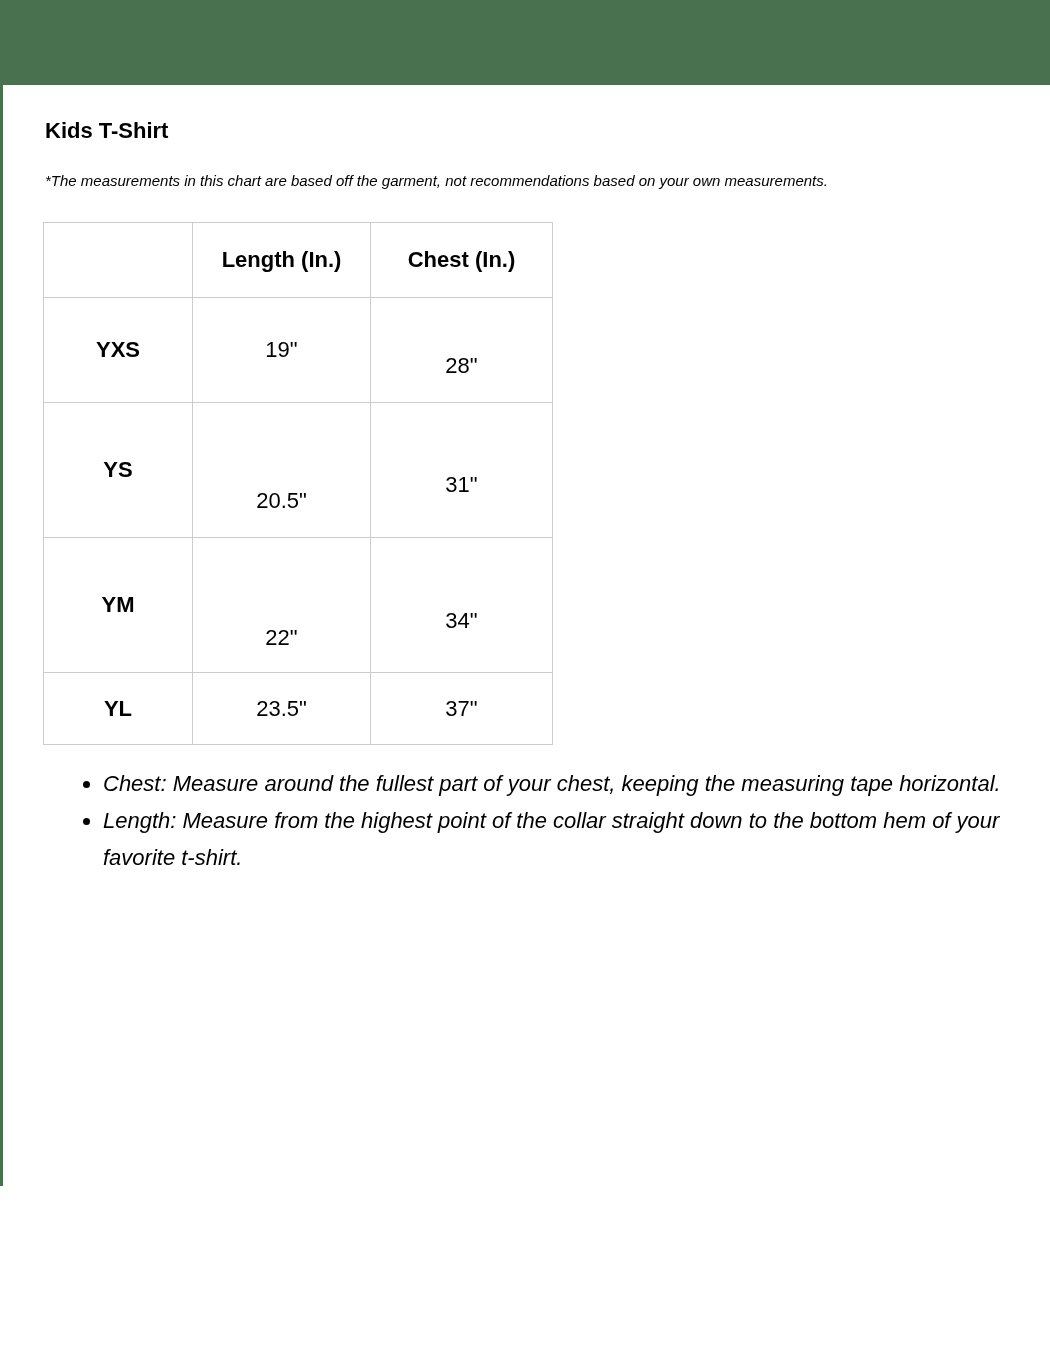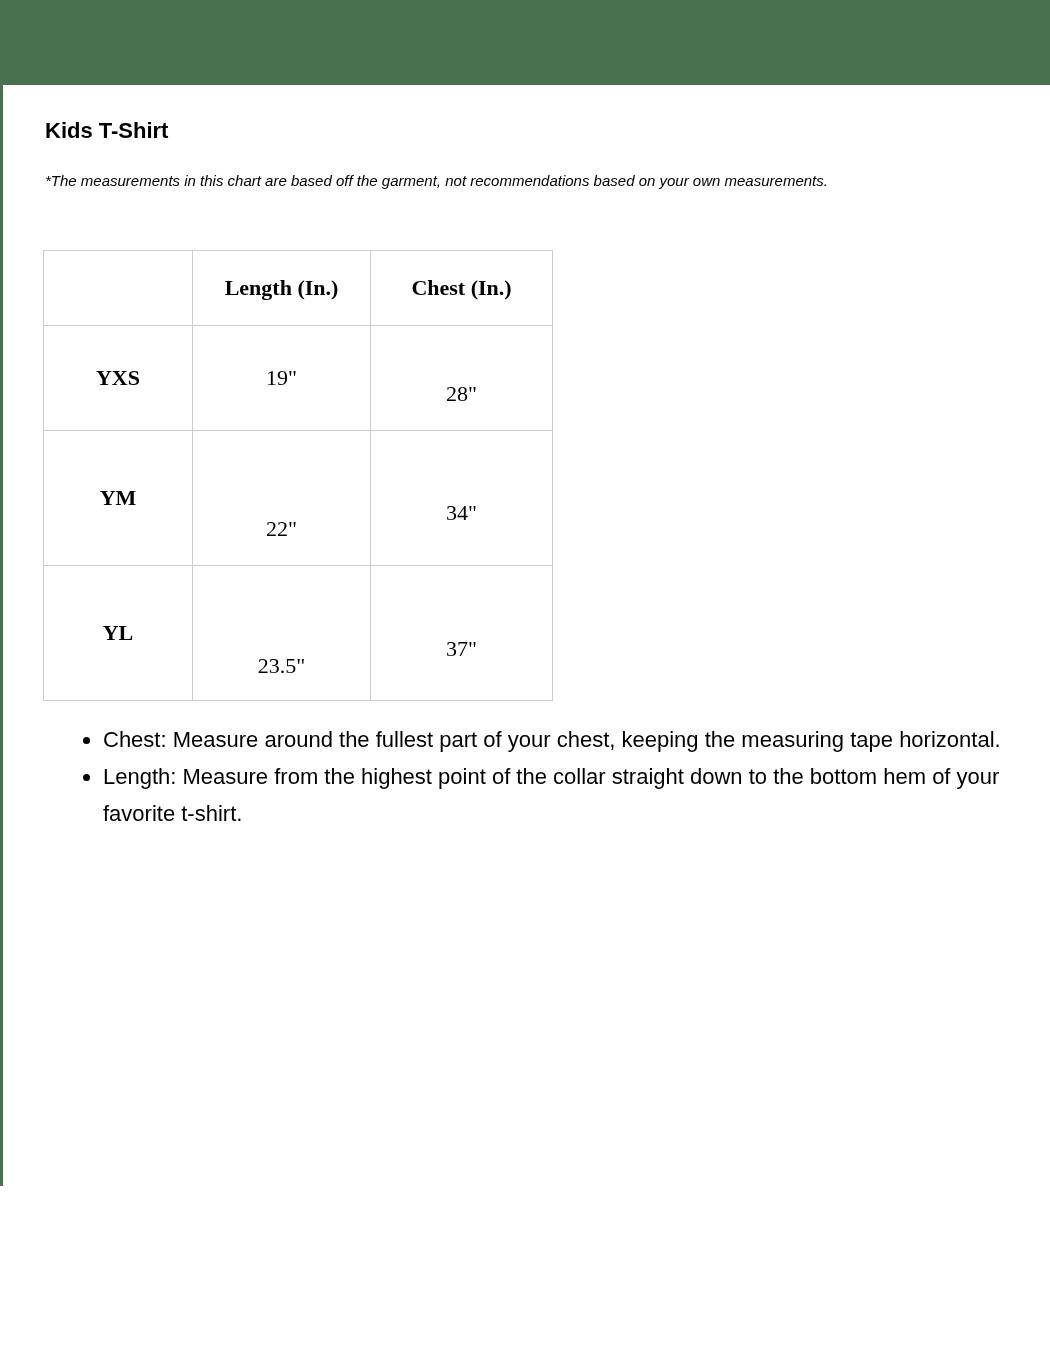--- a/index.html
+++ b/index.html
@@ -42,22 +42,21 @@
   .note {
     font-size: 15px;
     font-style: italic;
     line-height: 34px;
     margin: 20px 0 0 0;
     max-width: 950px;
   }
   table.size-chart {
     border-collapse: collapse;
     table-layout: fixed;
-    margin: 52px 0 0 -2px;
-    font-family: Liberation Serif, serif;
+    margin: 24px 0 0 -2px;
   }
   table.size-chart col.c1 { width: 149px; }
   table.size-chart col.c2 { width: 178px; }
   table.size-chart col.c3 { width: 182px; }
   table.size-chart th,
   table.size-chart td {
     border: 1px solid #cccccc;
     text-align: center;
     vertical-align: middle;
     font-size: 22px;
@@ -79,20 +78,21 @@
   table.size-chart tbody tr:nth-child(3) td:nth-child(2) .cv { top: 33px; }
   table.size-chart tbody tr:nth-child(3) td:nth-child(3) .cv { top: 16px; }
   .htm-heading { margin-top: 147px; }
   ul.measure-list {
     margin: 20px 0 0 0;
     padding-left: 58px;
     font-size: 22px;
     line-height: 37px;
     max-width: 930px;
     list-style: disc;
+    font-style: italic;
   }
   ul.measure-list li { }
   ul.measure-list li:first-child { margin-top: 0; }
 </style>
 </head>
 <body>
 
 <div class="frame">
   <div class="page">
     <div class="inner">
@@ -115,20 +115,25 @@
               <th>Chest (In.)</th>
             </tr>
         </thead>
         <tbody>
             <tr>
               <td><span class="cv">YXS</span></td>
               <td><span class="cv">19"</span></td>
               <td><span class="cv">28"</span></td>
             </tr>
             <tr>
+              <td><span class="cv">YS</span></td>
+              <td><span class="cv">20.5"</span></td>
+              <td><span class="cv">31"</span></td>
+            </tr>
+            <tr>
               <td><span class="cv">YM</span></td>
               <td><span class="cv">22"</span></td>
               <td><span class="cv">34"</span></td>
             </tr>
             <tr>
               <td><span class="cv">YL</span></td>
               <td><span class="cv">23.5"</span></td>
               <td><span class="cv">37"</span></td>
             </tr>
           </tbody>

